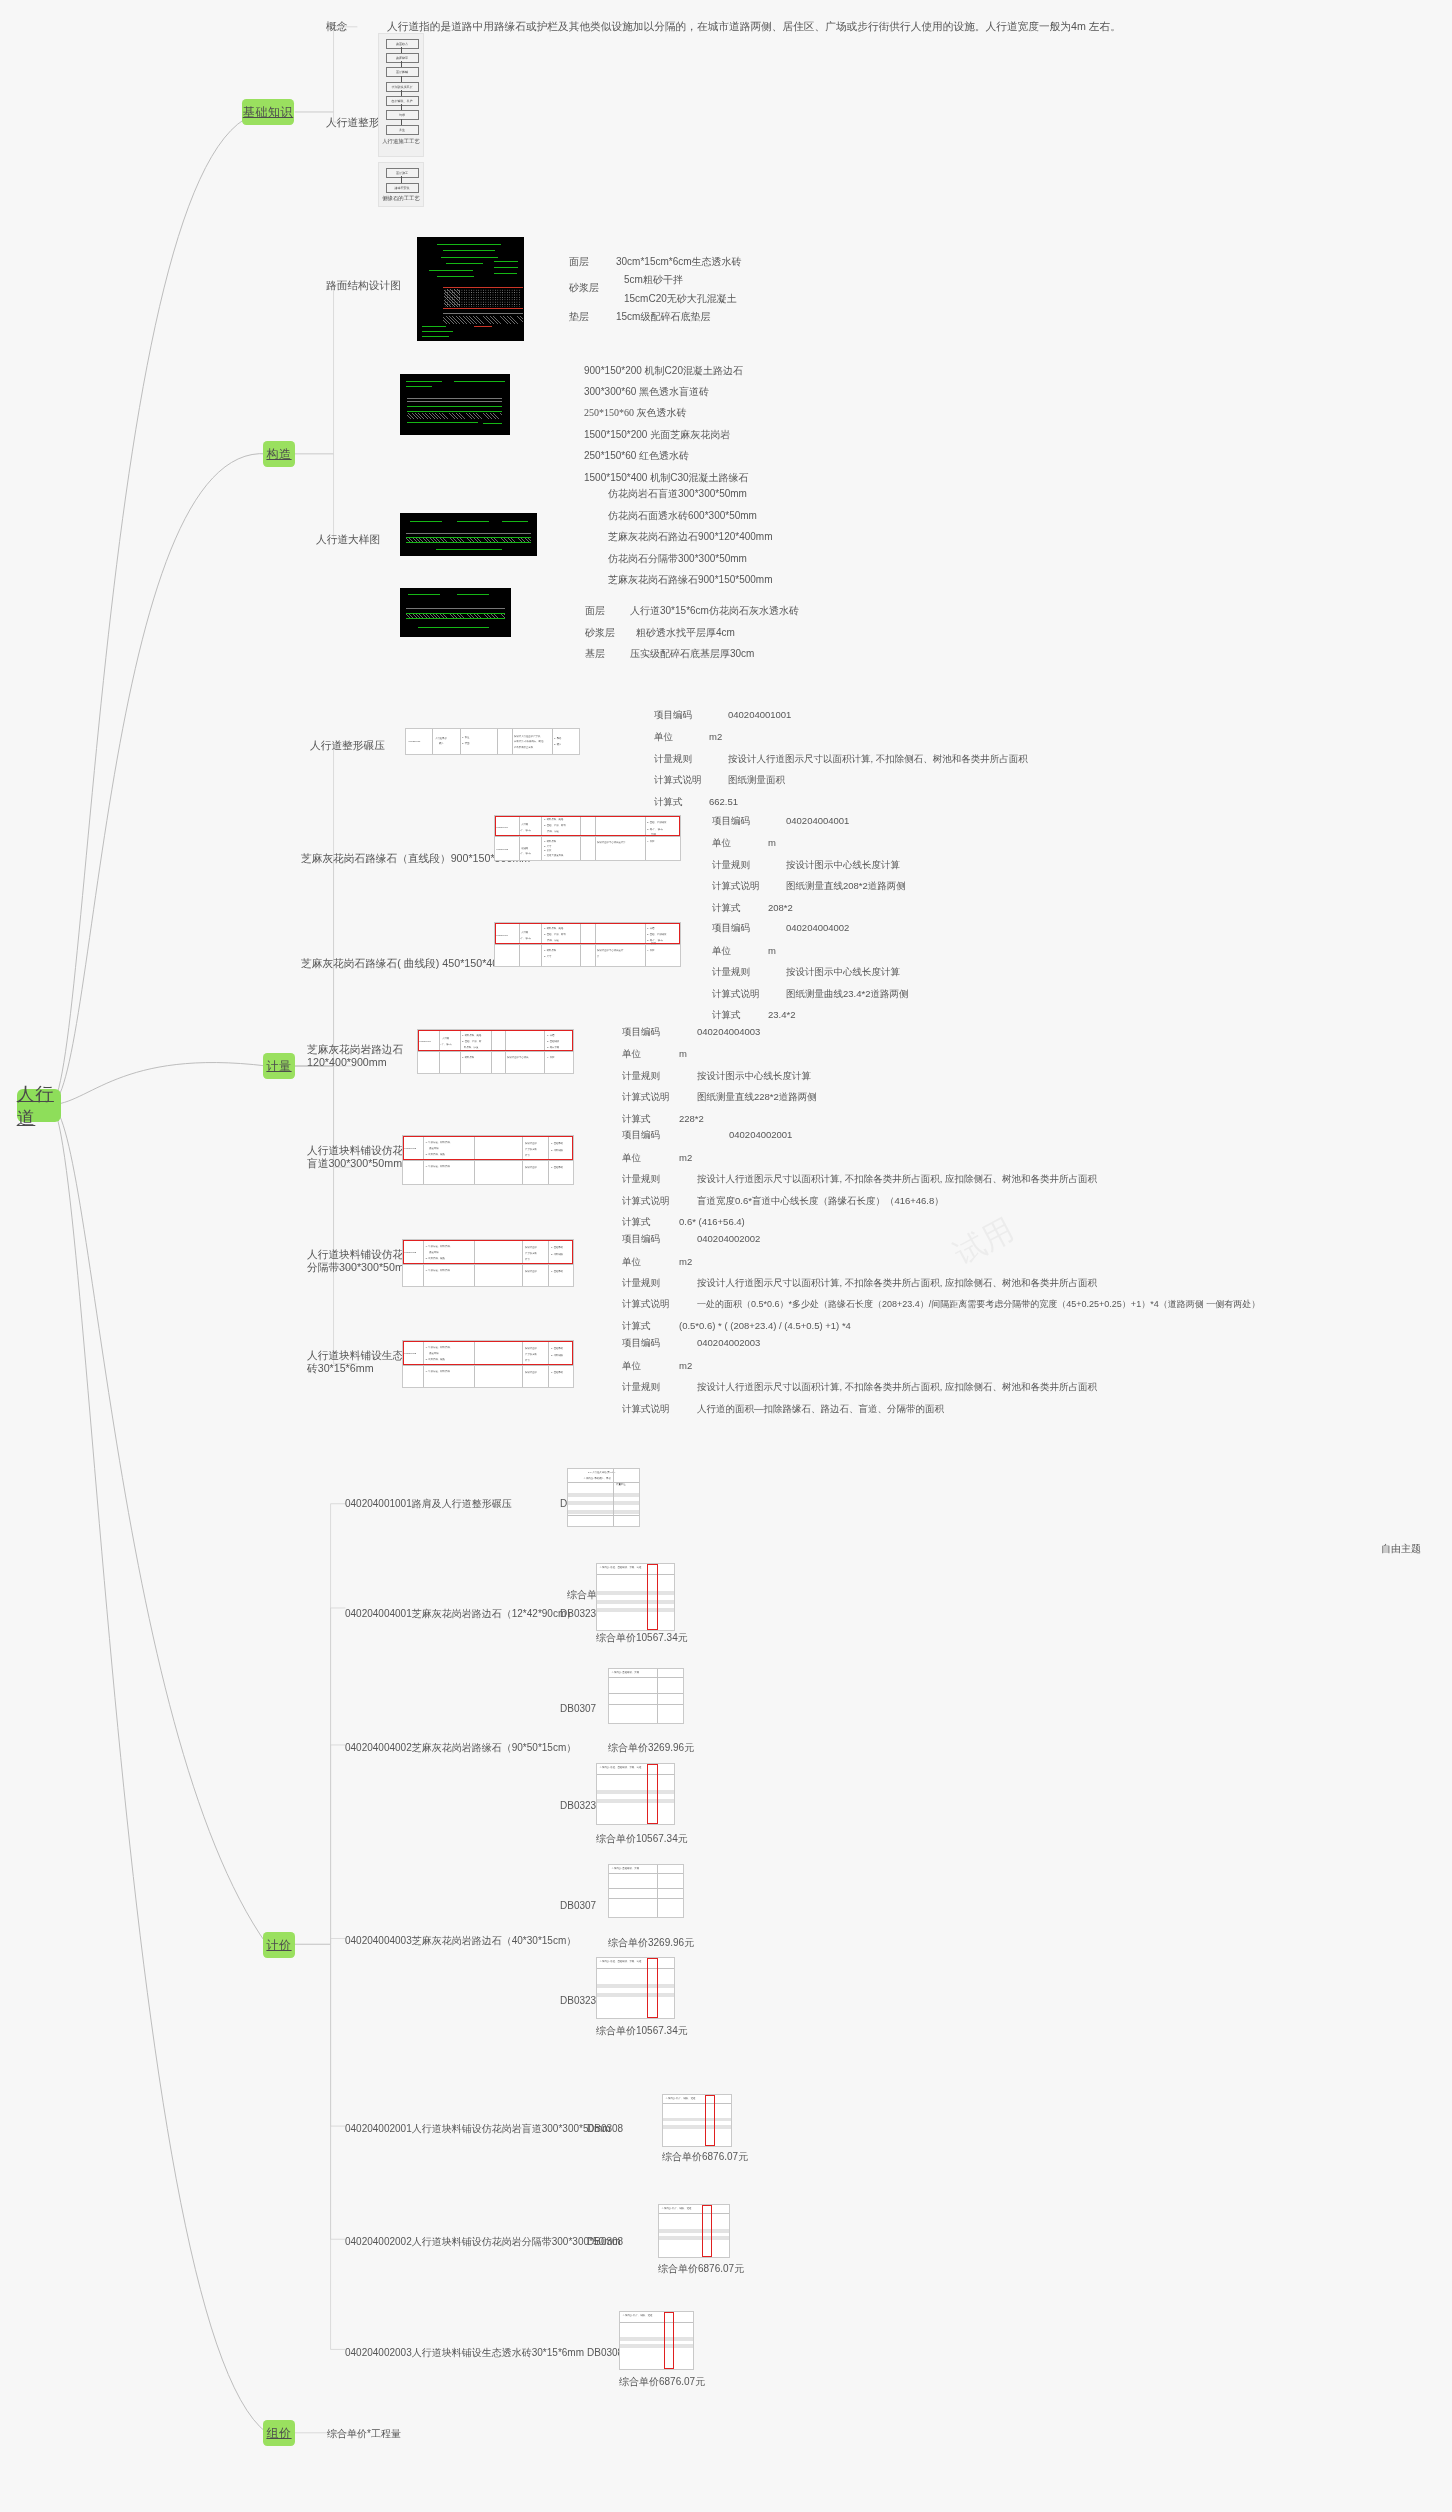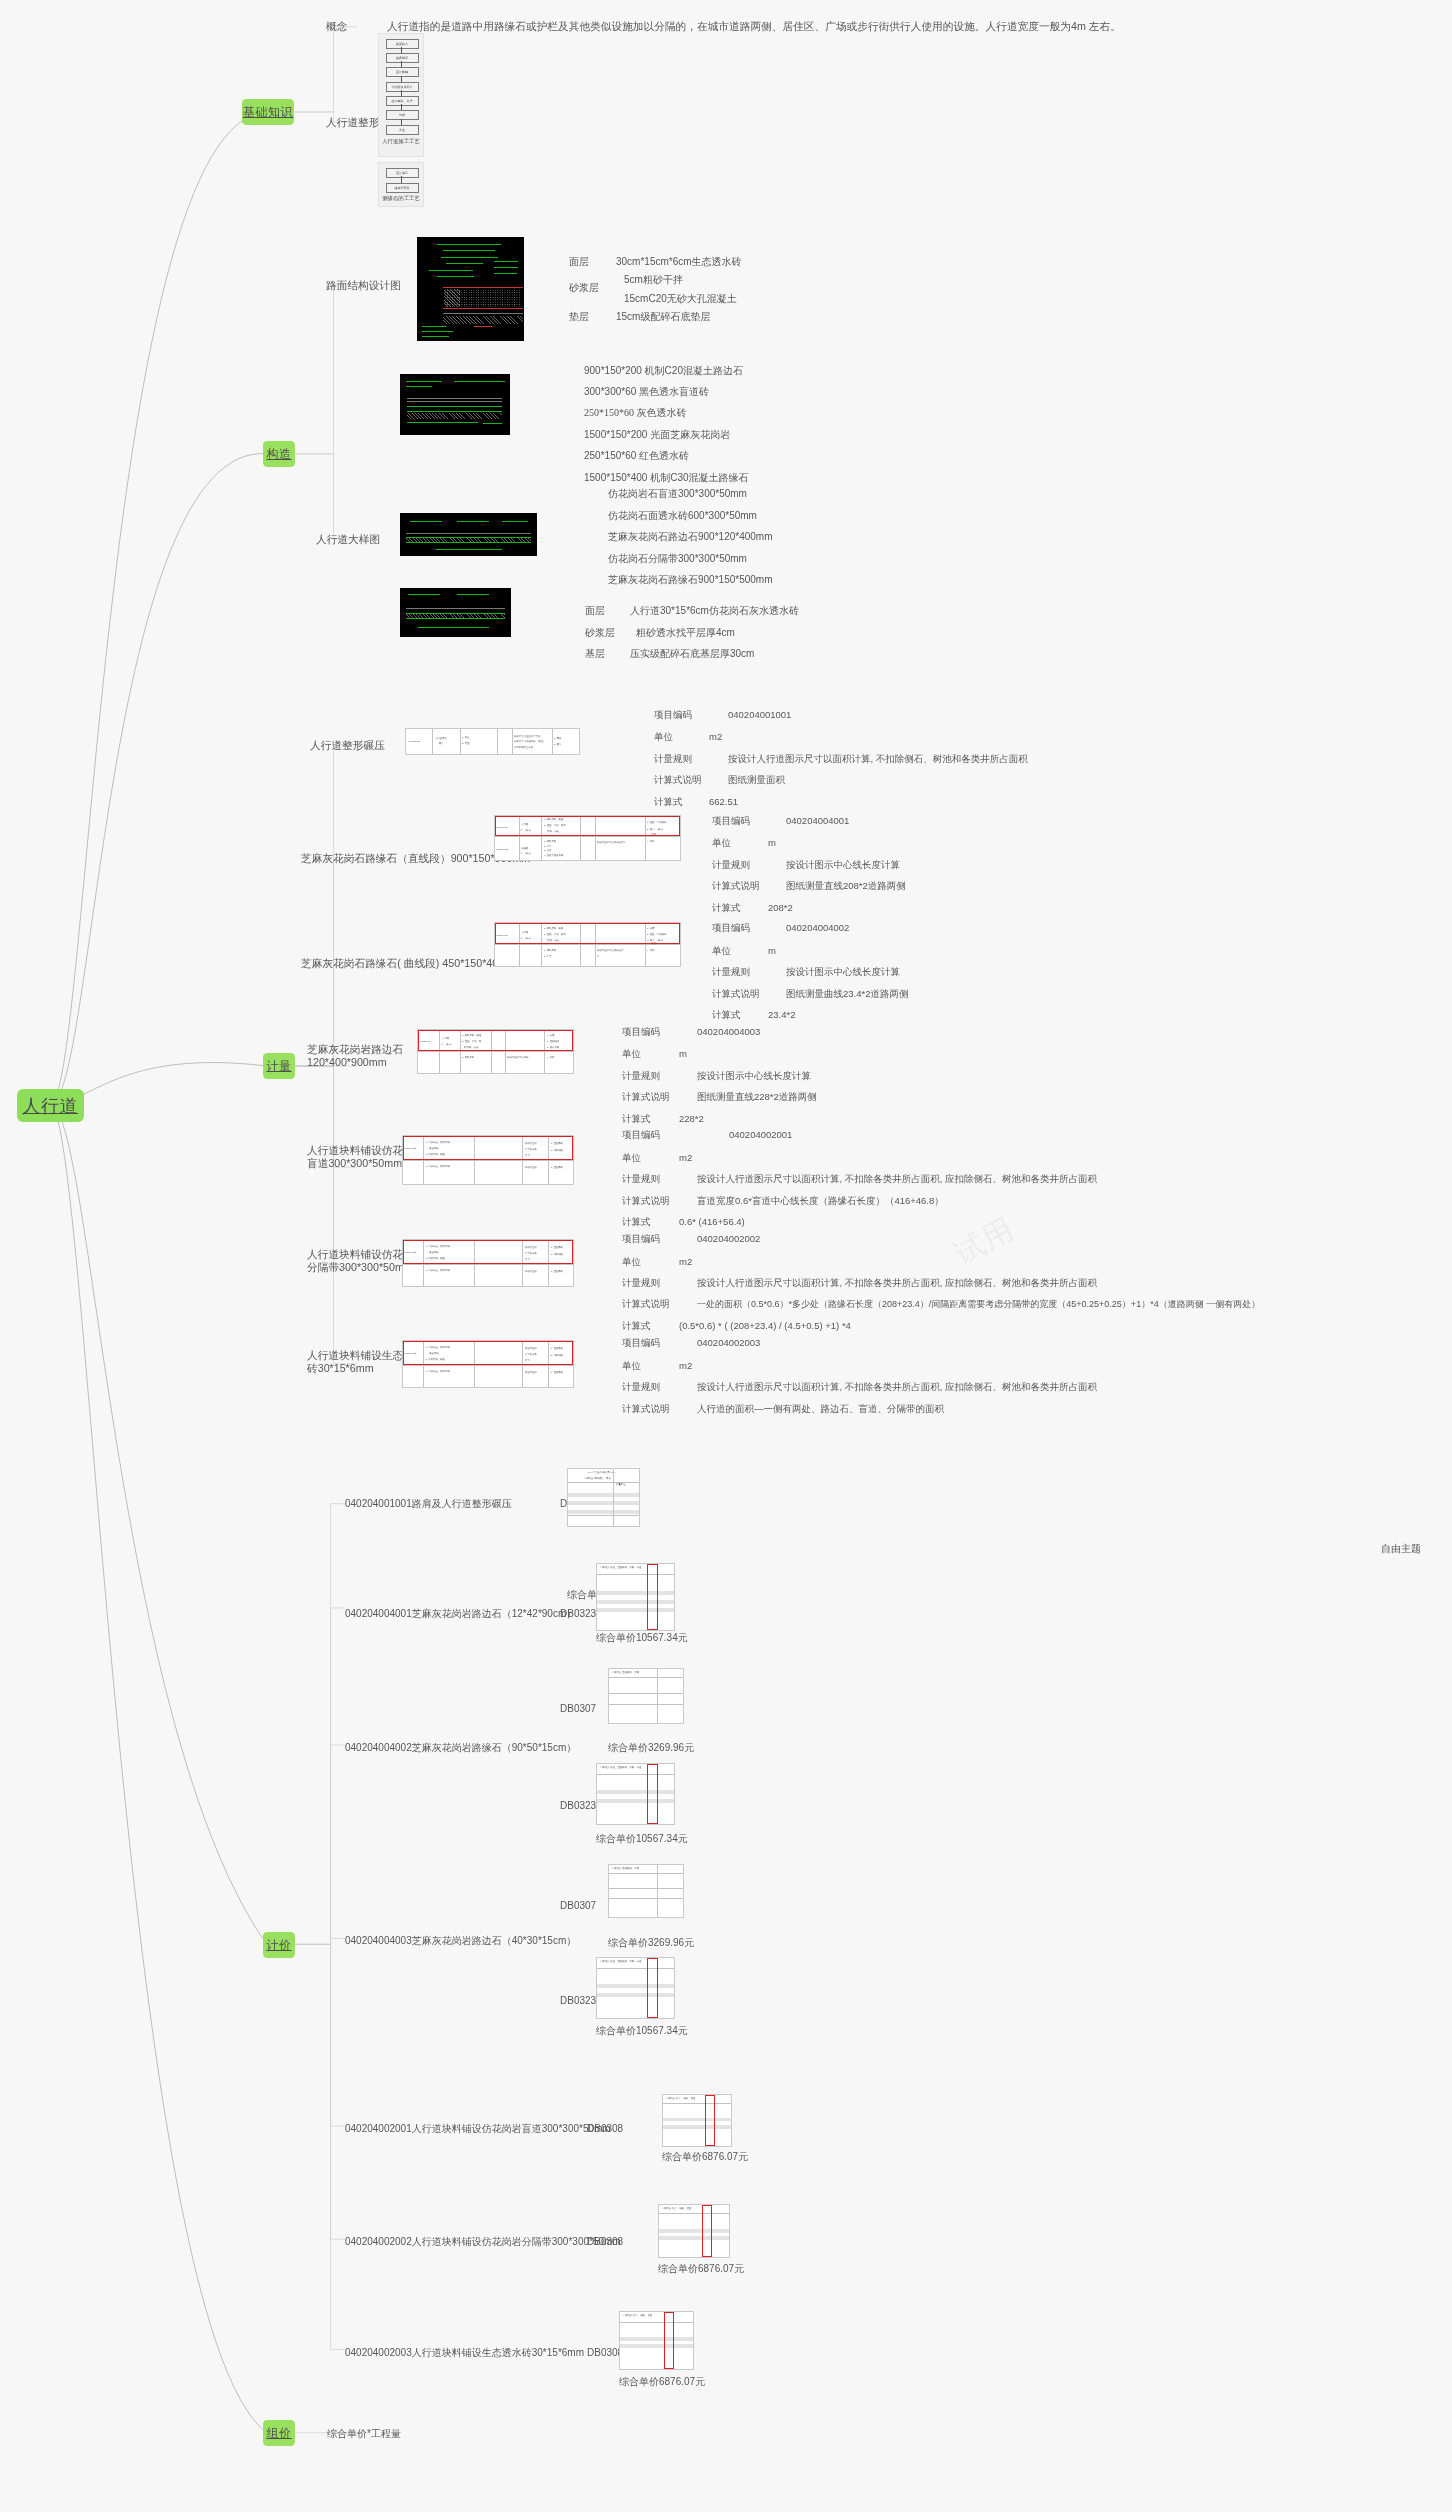--- a/index.html
+++ b/index.html
@@ -95,21 +95,21 @@
       <path d="M495,3265 L555,3265 L555,2930 L580,2930"></path>
       <path d="M495,3265 L555,3265 L555,3255 L580,3255"></path>
       <path d="M495,3265 L555,3265 L555,3570 L580,3570"></path>
       <path d="M495,3265 L555,3265 L555,3760 L580,3760"></path>
       <path d="M495,3265 L555,3265 L555,3945 L580,3945"></path>
 
       <path d="M495,4085 L560,4085 L560,4085 L600,4085"></path>
     </g>
   </svg>
 
-  <div class="node root" style="left:16.7px;top:1089px;width:67px;height:33px;">
+  <div class="node root" style="left:16.7px;top:1089px;width:44px;height:33px;">
     <span>人行道</span>
   </div>
 
   <div class="node branch" style="left:242px;top:99px;width:52px;height:26px;">
     <span>基础知识</span>
   </div>
   <div class="node branch" style="left:263px;top:441px;width:32px;height:26px;">
     <span>构造</span>
   </div>
   <div class="node branch" style="left:263px;top:1053px;width:32px;height:26px;">
@@ -461,21 +461,21 @@
     <div class="tx" style="left:148px;top:30px;">1. 基础整修</div>
     <div class="redbox" style="left:0;top:0;width:170px;height:24px;"></div>
   </div>
   <div class="txt t16" style="left:622px;top:1337px;">项目编码</div>
   <div class="txt t16" style="left:697px;top:1337px;">040204002003</div>
   <div class="txt t16" style="left:622px;top:1360px;">单位</div>
   <div class="txt t16" style="left:679px;top:1360px;">m2</div>
   <div class="txt t16" style="left:622px;top:1381px;">计量规则</div>
   <div class="txt t16" style="left:697px;top:1381px;">按设计人行道图示尺寸以面积计算, 不扣除各类井所占面积, 应扣除侧石、树池和各类井所占面积</div>
   <div class="txt t16" style="left:622px;top:1403px;">计算式说明</div>
-  <div class="txt t16" style="left:697px;top:1403px;">人行道的面积—一侧有两处、路边石、盲道、分隔带的面积</div>
+  <div class="txt t16" style="left:697px;top:1403px;">人行道的面积—扣除路缘石、路边石、盲道、分隔带的面积</div>
 
   <div class="watermark" style="left:953px;top:1221px;">试用</div>
 
   <div class="txt t17" style="left:345px;top:1498px;">040204001001路肩及人行道整形碾压</div>
   <div class="txt t17" style="left:560px;top:1498px;">DB0303</div>
   <div class="tblshot" style="left:567px;top:1468px;width:71px;height:57px;">
     <div class="tx" style="left:20px;top:2.4px;">5-1 人行道及绿化(第一章)</div>
     <div class="tx" style="left:15.5px;top:7.7px;">工作内容: 整修碾压、整形</div>
     <div class="r" style="top:13px;"></div>
     <div class="shade" style="top:24px;height:4.2px;"></div>

